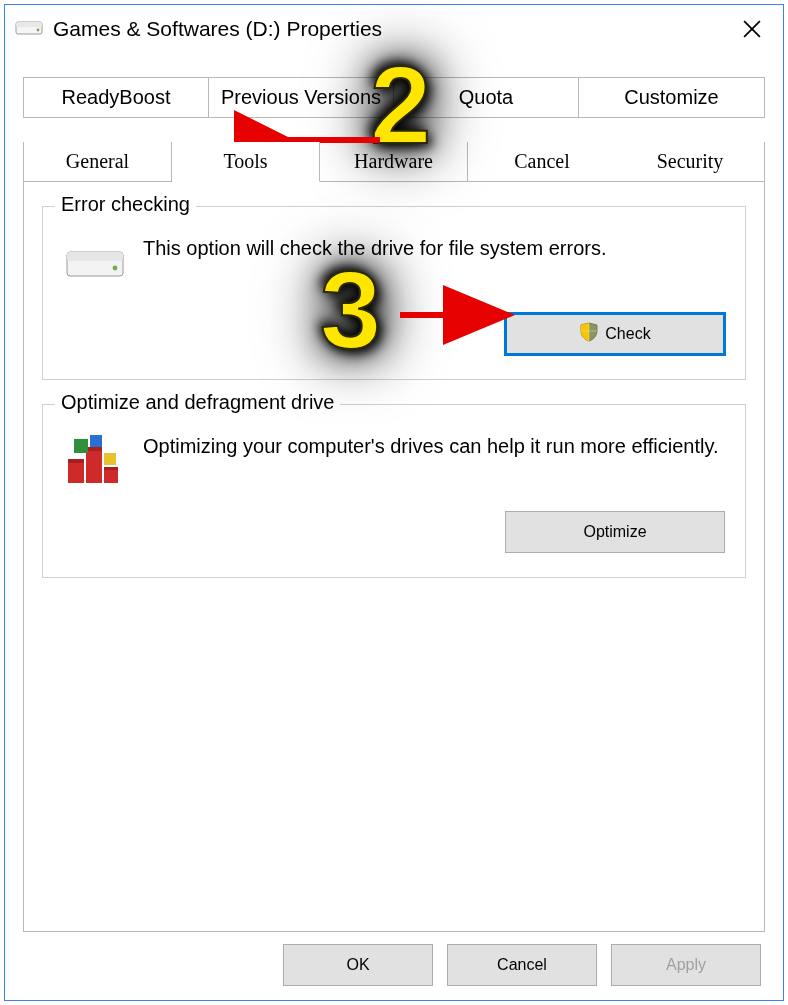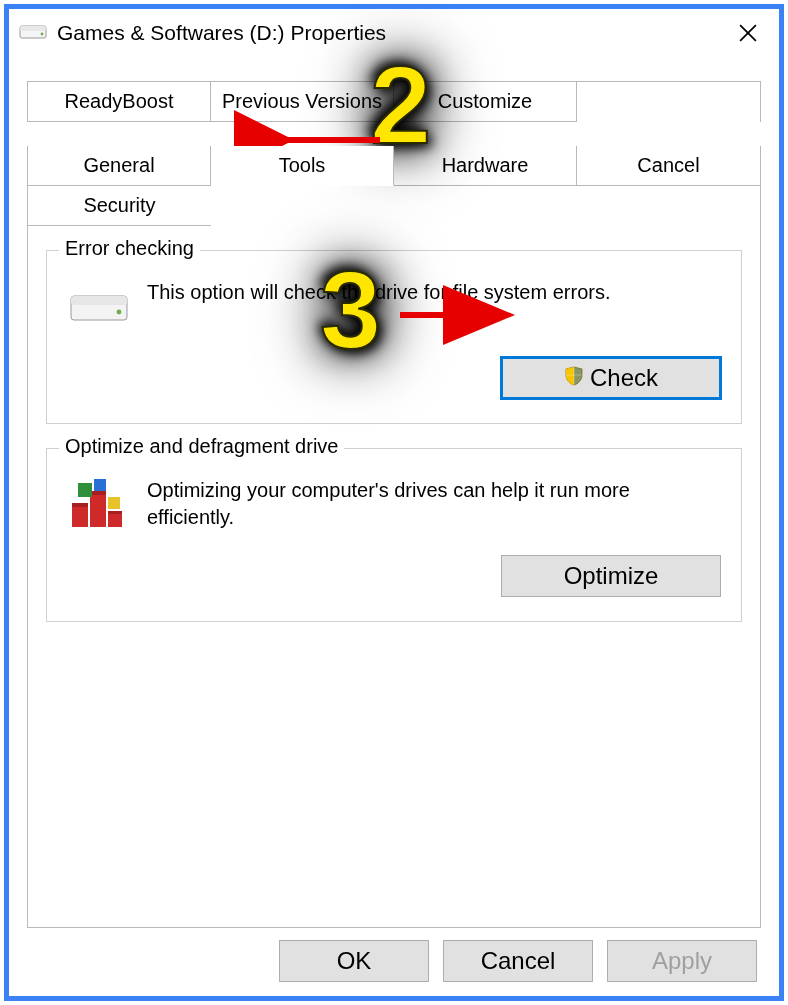--- a/index.html
+++ b/index.html
@@ -24,21 +24,21 @@
     background: #ffffff;
     font-family: "Segoe UI", Tahoma, Arial, sans-serif;
     font-size: 20px;
     color: var(--text);
     position: relative;
     overflow: hidden;
   }
   .window {
     position: absolute;
     left: 4px; right: 4px; top: 4px; bottom: 4px;
-    border: 5px solid #3b82f6;
+    border: 1px solid #3b82f6;
     background: var(--win-bg);
     display: flex;
     flex-direction: column;
   }
   
   .titlebar {
     height: 48px;
     display: flex;
     align-items: center;
     padding: 0 8px 0 10px;
@@ -137,21 +137,21 @@
     display: flex;
     justify-content: flex-end;
     margin-top: 24px;
   }
   
   .btn {
     min-width: 220px;
     height: 42px;
     background: var(--btn-bg);
     border: 1px solid var(--btn-border);
-    font-size: 24px;
+    font-size: 16px;
     display: inline-flex;
     align-items: center;
     justify-content: center;
     gap: 6px;
     cursor: pointer;
     user-select: none;
   }
   .btn.focus {
     outline: 3px solid var(--btn-focus);
     outline-offset: -2px;
@@ -210,23 +210,24 @@
         <line x1="15" y1="1" x2="1" y2="15" stroke="#000" stroke-width="1.6"></line>
       </svg>
     </span>
   </div>
 
   <div class="client">
 
     <div class="tabs" style="grid-template-columns: repeat(4,1fr);">
       <div class="tab">ReadyBoost</div>
       <div class="tab">Previous Versions</div>
+      <div class="tab">Quota</div>
       <div class="tab">Customize</div>
     </div>
-    <div class="tabs" style="grid-template-columns: repeat(4,1fr); border-top:none;">
+    <div class="tabs" style="grid-template-columns: repeat(5,1fr); border-top:none;font-family:Liberation Serif, serif;">
       <div class="tab">General</div>
       <div class="tab active">Tools</div>
       <div class="tab">Hardware</div>
       <div class="tab">Cancel</div>
       <div class="tab" style="border-right:none">Security</div>
     </div>
 
     <div class="tab-panel">
 
       <div class="group">

